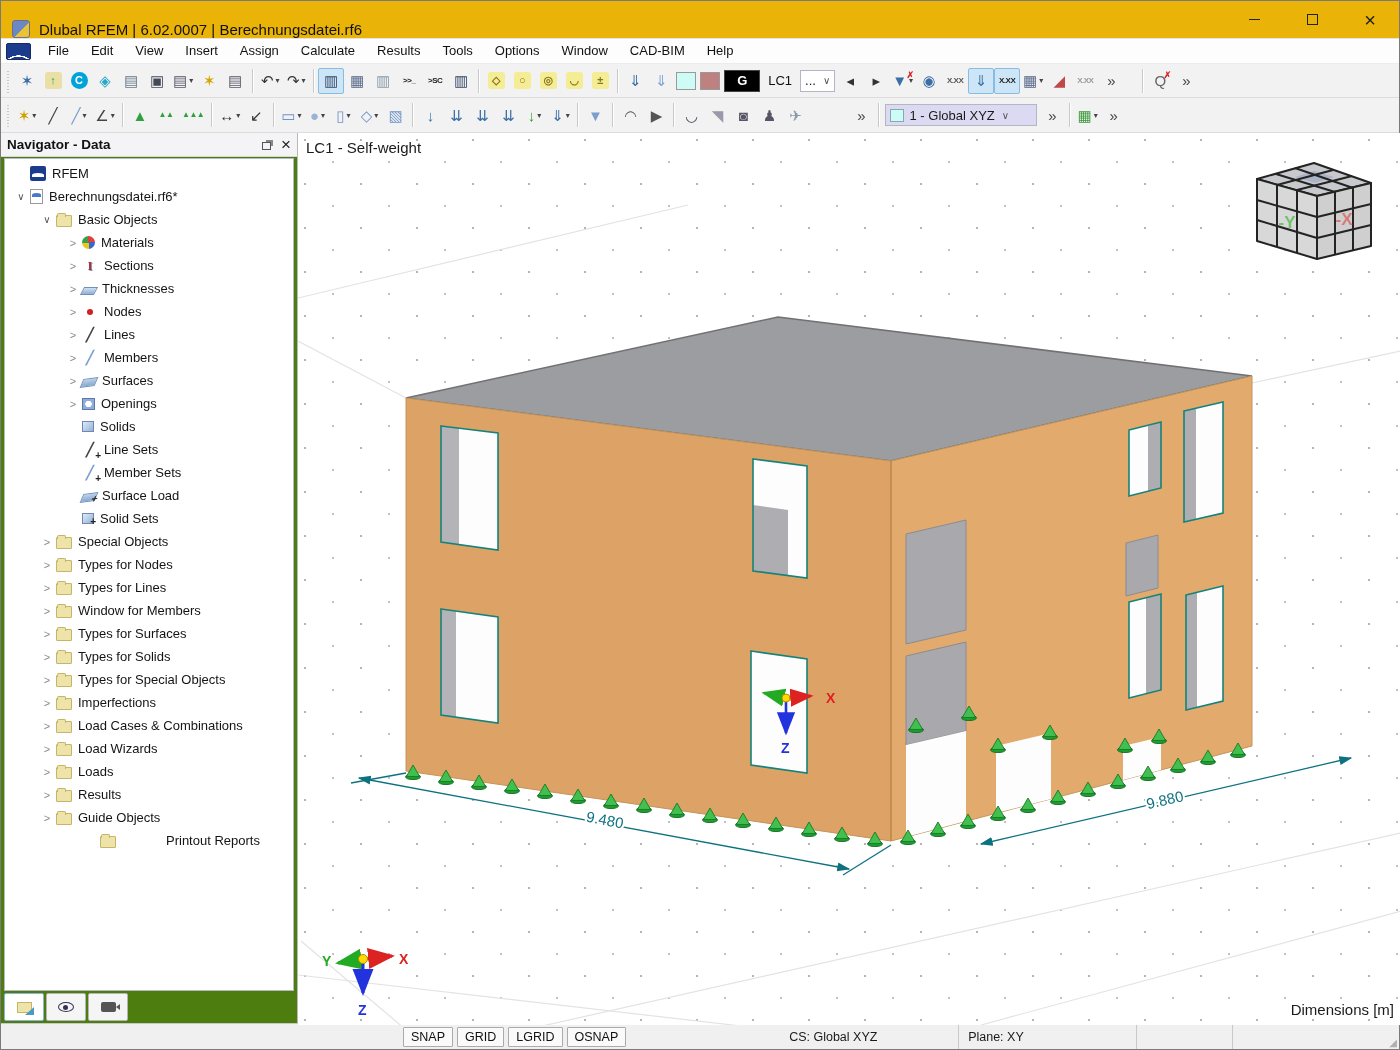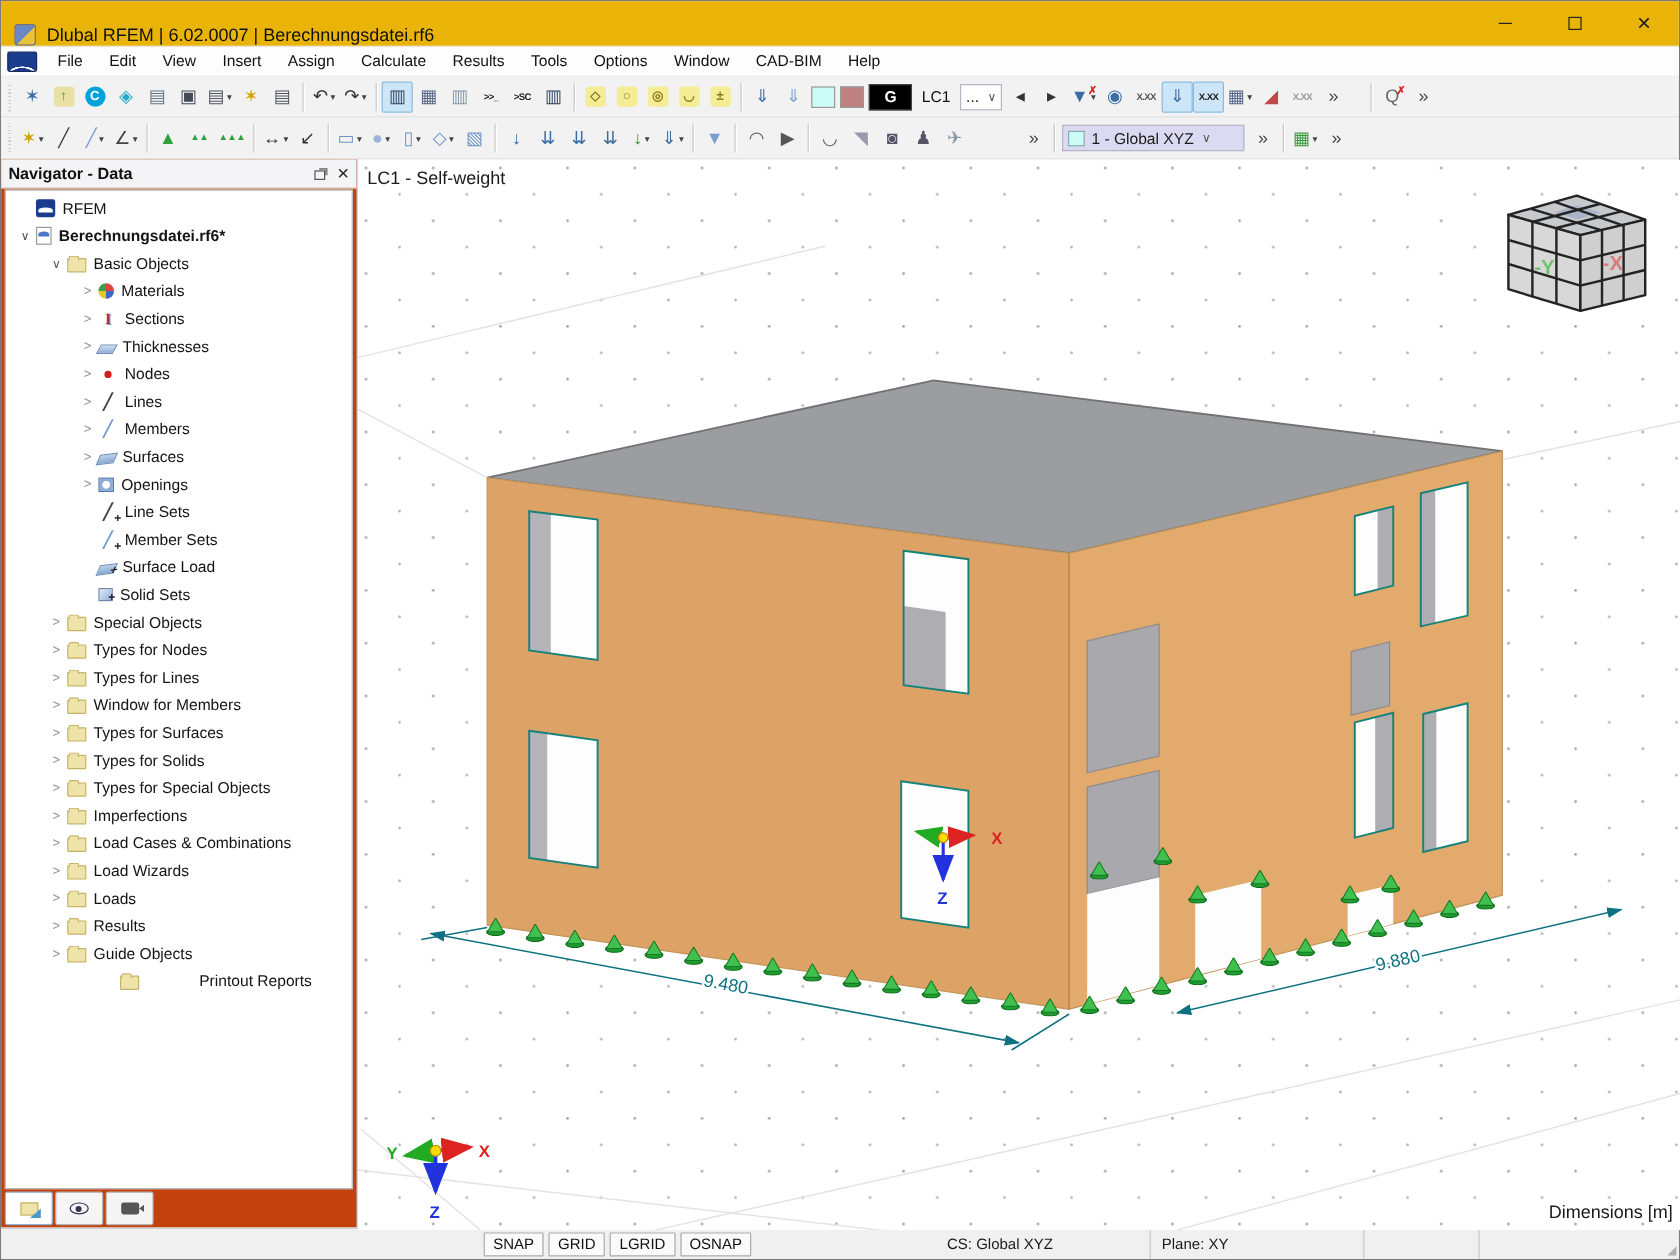--- a/index.html
+++ b/index.html
@@ -46,32 +46,32 @@
   .tb-combo { height:22px; display:flex; align-items:center; border:1px solid #b5b5c5; background:#fff; padding:0 4px; margin:0 2px; flex:none; }
   .tb-combo.dark { background:#000; color:#fff; border-color:#444; min-width:36px; justify-content:center; font-weight:bold; }
   .tb-combo .cswatch { width:14px; height:13px; border:1px solid #8aa; margin-right:5px; }
   .tb-combo .caret { margin-left:7px; font-size:10px; color:#555; }
   .tb-gap { flex:none; }
 
   
   .main { flex:1; display:flex; min-height:0; }
 
   
-  .navigator { width:297px; flex:none; background:#c2410c; border-right:1px solid #b8b8b8; display:flex; flex-direction:column; }
+  .navigator { width:297px; flex:none; background:#4d7c0f; border-right:1px solid #b8b8b8; display:flex; flex-direction:column; }
   .nav-header { height:24px; display:flex; align-items:center; padding:0 6px; background:#f4f4f6; border-bottom:1px solid #d8d8d8; }
   .nav-title { font-weight:bold; font-size:13.5px; color:#111; }
   .nav-hbtns { margin-left:auto; display:flex; align-items:center; gap:10px; }
   .dock-ic { width:9px; height:8px; border:1px solid #555; box-shadow:3px -3px 0 -1px #888; margin-top:3px; }
   .nav-close { font-size:17px; line-height:1; color:#222; }
   .tree-wrap { flex:1; margin:1px 3px 0 3px; background:#fff; border:1px solid #b8b8c0; overflow:hidden; padding-top:3px; }
   .tree-row { height:23px; display:flex; align-items:center; white-space:nowrap; }
   .tr-arrow { width:16px; flex:none; text-align:center; font-size:11px; color:#8a8a8a; }
   .tr-arrow.open { color:#555; font-size:10px; }
   .tr-label { font-size:13px; color:#141414; }
-  .tr-label.bold { font-weight:bold; }
+  .tr-label.bold { font-weight:normal; }
   .ti { width:16px; height:15px; margin:0 6px 0 1px; flex:none; position:relative; display:flex; align-items:center; justify-content:center; font-size:12px; }
   .ti-rfem { background:#1b3c8c; border-radius:2px; }
   .ti-rfem::after { content:''; position:absolute; left:2px; right:2px; top:7px; height:4px; background:#fff; border-radius:100% 100% 0 0; }
   .ti-file { background:#fff; border:1px solid #9a9a9a; width:13px; }
   .ti-file::after { content:''; position:absolute; left:1px; right:1px; top:3px; height:4px; background:#4a78c8; border-radius:60% 60% 0 0; }
   .ti-folder { background:linear-gradient(#f2e9b6,#e4d astar); }
   .ti-folder { background:#eee3a8; border:1px solid #c6b468; border-radius:1px; height:12px; margin-top:2px; }
   .ti-folder::before { content:''; position:absolute; top:-3px; left:0; width:7px; height:3px; background:#eee3a8; border:1px solid #c6b468; border-bottom:none; border-radius:2px 2px 0 0; }
   .ti-materials { background:conic-gradient(#e04040 0 25%, #3868c8 0 50%, #e8c820 0 75%, #38a048 0); border-radius:50%; width:13px; height:13px; }
   .ti-sections { color:#b03030; font-family:"Liberation Serif",serif; font-weight:bold; font-size:14px; text-shadow:1px 1px 0 #7a9ed0; }
@@ -470,20 +470,25 @@
           </div>
           <div class="tree-row" style="padding-left: 60px;">
             <span class="tr-arrow">&gt;</span>
             <span class="ti ti-surface"></span>
             <span class="tr-label">Surfaces</span>
           </div>
           <div class="tree-row" style="padding-left: 60px;">
             <span class="tr-arrow">&gt;</span>
             <span class="ti ti-opening"></span>
             <span class="tr-label">Openings</span>
+          </div>
+          <div class="tree-row" style="padding-left: 60px;">
+            <span class="tr-arrow"></span>
+            <span class="ti ti-solid"></span>
+            <span class="tr-label">Solids</span>
           </div>
           <div class="tree-row" style="padding-left: 60px;">
             <span class="tr-arrow"></span>
             <span class="ti ti-glyph tig-line ti-plus">╱</span>
             <span class="tr-label">Line Sets</span>
           </div>
           <div class="tree-row" style="padding-left: 60px;">
             <span class="tr-arrow"></span>
             <span class="ti ti-glyph tig-member ti-plus">╱</span>
             <span class="tr-label">Member Sets</span>

